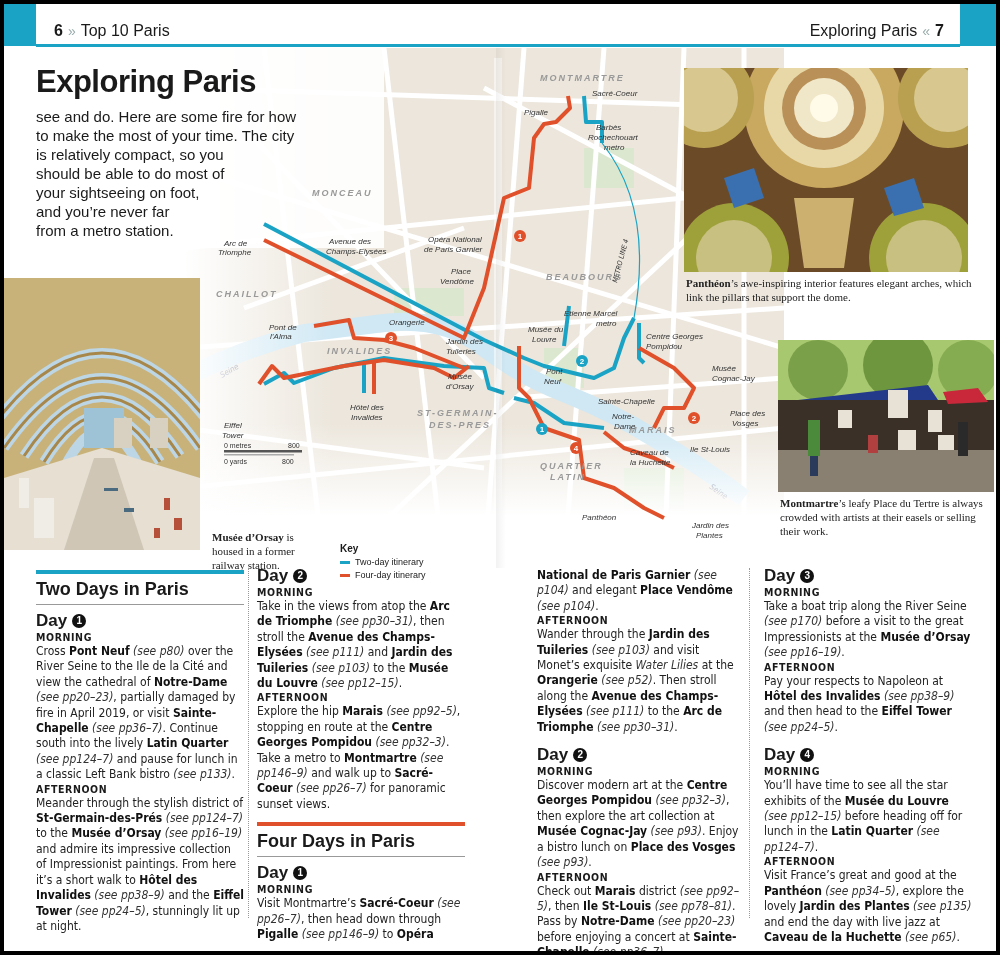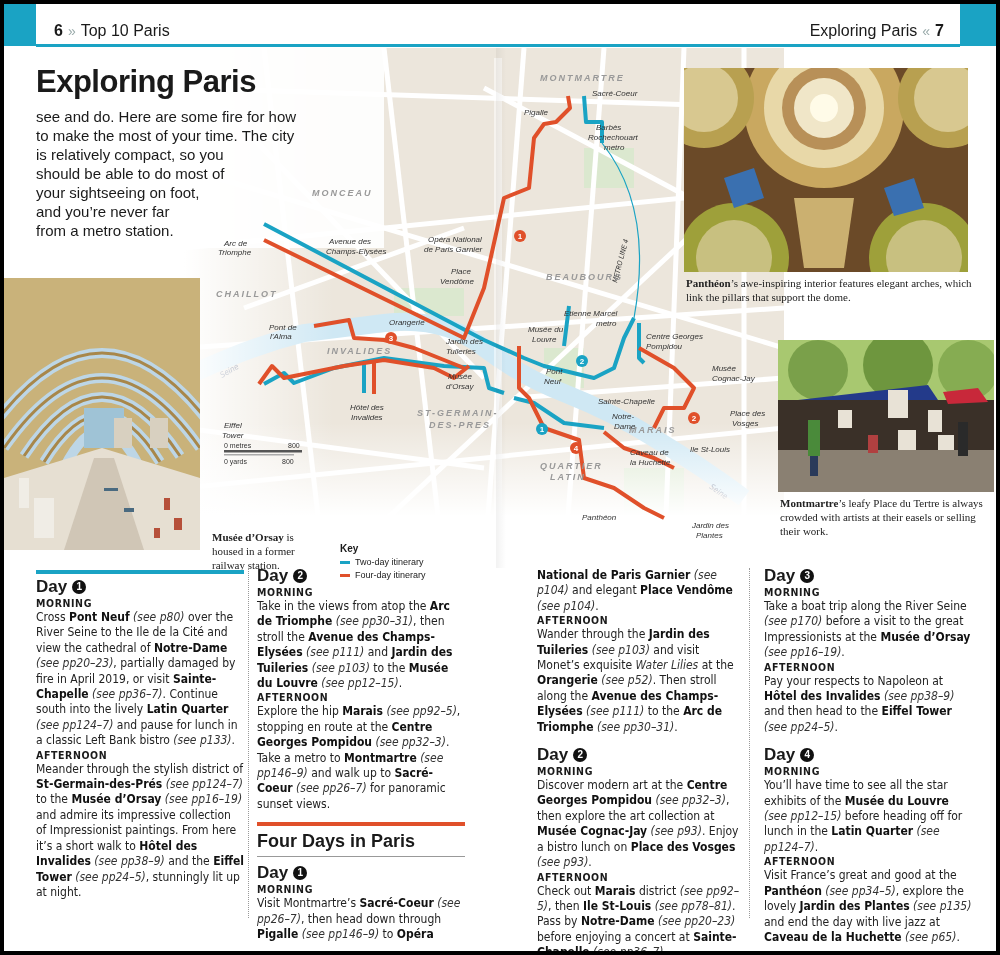--- a/index.html
+++ b/index.html
@@ -355,20 +355,21 @@
       <span class="key-swatch" style="background:#e0502a"></span>
       <span>Four-day itinerary</span>
     </div>
   </div>
 
   <div class="sep sep1"></div>
   <div class="sep sep2"></div>
 
   <div class="col c1">
     <div class="sec-bar" style="background:#1aa3c4"></div>
+    <div class="sec-title">Two Days in Paris</div>
     <div class="day">
         <span>Day</span>
         <span class="day-num">1</span>
       </div>
     <div class="tod">MORNING</div>
     <div class="para"><span>Cross </span><b>Pont Neuf</b><i> (see p80)</i><span> over the River Seine to the Ile de la Cité and view the cathedral of </span><b>Notre-Dame</b><i> (see pp20–23)</i><span>, partially damaged by fire in April 2019, or visit </span><b>Sainte-Chapelle</b><i> (see pp36–7)</i><span>. Continue south into the lively </span><b>Latin Quarter</b><i> (see pp124–7)</i><span> and pause for lunch in a classic Left Bank bistro </span><i>(see p133)</i><span>.</span></div>
     <div class="tod">AFTERNOON</div>
     <div class="para"><span>Meander through the stylish district of </span><b>St-Germain-des-Prés</b><i> (see pp124–7)</i><span> to the </span><b>Musée d’Orsay</b><i> (see pp16–19)</i><span> and admire its impressive collection of Impressionist paintings. From here it’s a short walk to </span><b>Hôtel des Invalides</b><i> (see pp38–9)</i><span> and the </span><b>Eiffel Tower</b><i> (see pp24–5)</i><span>, stunningly lit up at night.</span></div>
   </div>
 

